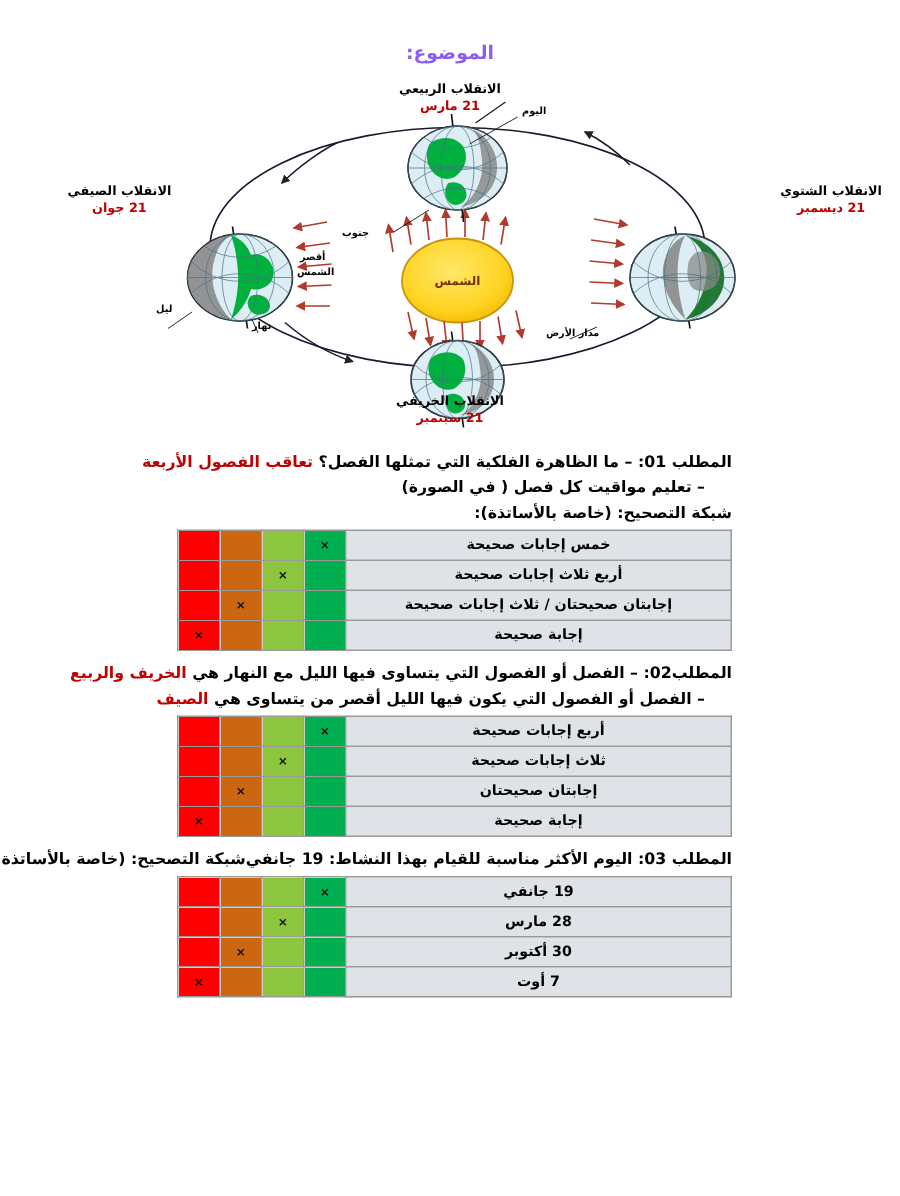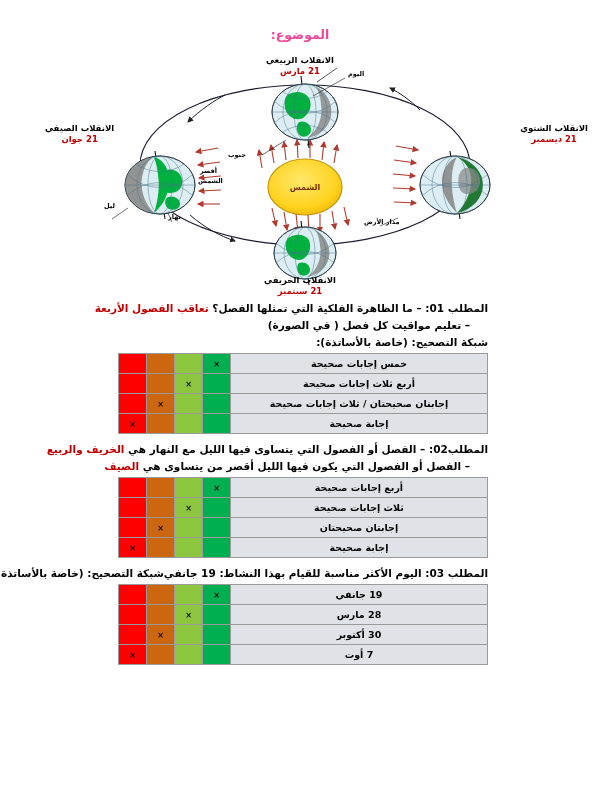--- a/index.html
+++ b/index.html
@@ -21,21 +21,21 @@
     text-align:center;
     line-height:1.25;
     white-space:nowrap;
   }
   .dlabel .ar{display:block;font-weight:bold;color:#000;font-size:8.5px;}
   .dlabel .date{display:block;font-weight:bold;color:#c00000;font-size:8.5px;}
   .tiny{position:absolute;font-size:6.5px;color:#000;white-space:nowrap;font-weight:bold;}
 
   .doc-title{
     position:absolute;top:27px;left:0;right:0;text-align:center;
-    font-size:12.5px;font-weight:bold;color:#ec4899;
+    font-size:12.5px;font-weight:bold;color:#8b5cf6;
   }
 
   
   .qblock{
     padding:0 112px 0 0;
     direction:rtl;
     text-align:right;
   }
   .qline{
     font-size:10.5px;
@@ -240,21 +240,21 @@
     <div class="dlabel" style="top:123px;left:45px;">
       <span class="ar">الانقلاب الصيفي</span>
       <span class="date">21 جوان</span>
     </div>
 
     <div class="dlabel" style="top:123px;right:12px;">
       <span class="ar">الانقلاب الشتوي</span>
       <span class="date">21 ديسمبر</span>
     </div>
 
-    <div class="dlabel" style="top:275px;left:0;right:0;">
+    <div class="dlabel" style="top:263px;left:0;right:0;">
       <span class="ar">الانقلاب الخريفي</span>
       <span class="date">21 سبتمبر</span>
     </div>
 
     <span class="tiny" style="top:70px;left:348px;">اليوم</span>
     <span class="tiny" style="top:151px;left:228px;">جنوب</span>
     <span class="tiny" style="top:167px;left:200px;">أقصر</span>
     <span class="tiny" style="top:177px;left:198px;">الشمس</span>
     <span class="tiny" style="top:202px;left:104px;">ليل</span>
     <span class="tiny" style="top:213px;left:168px;">نهار</span>

